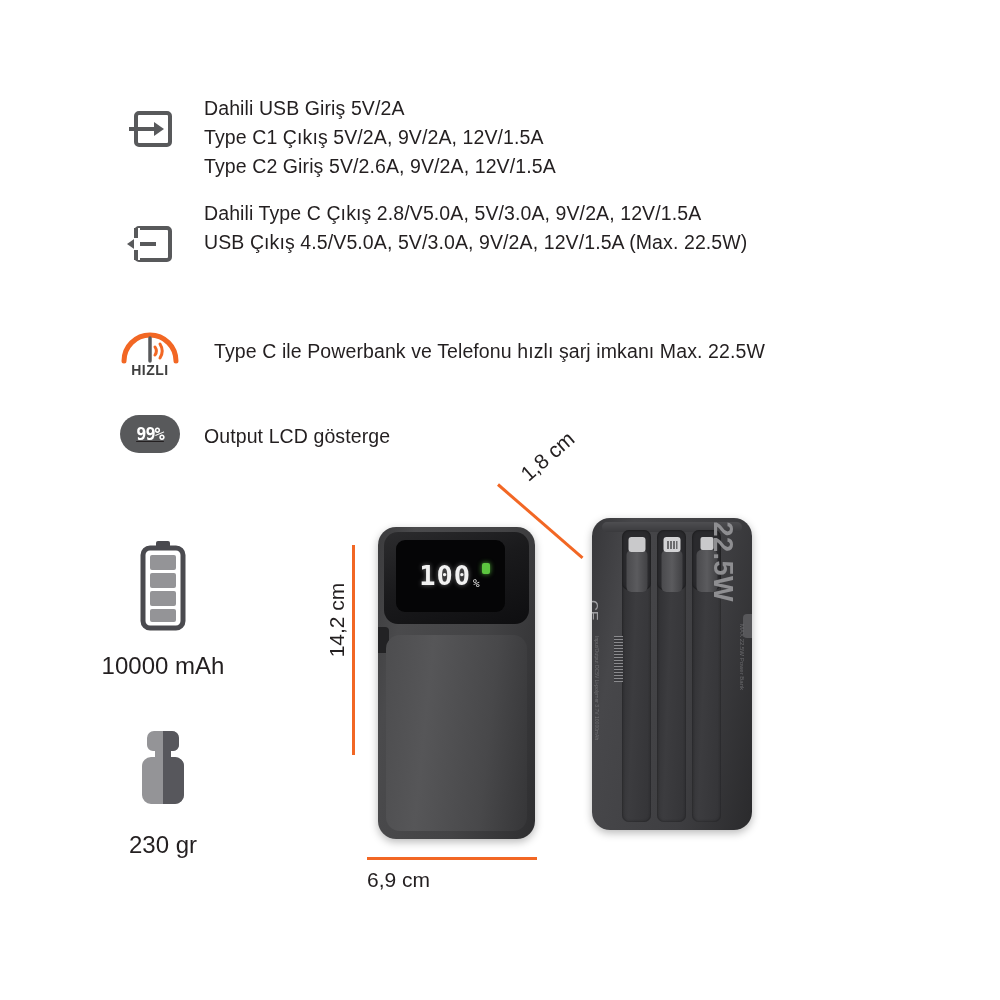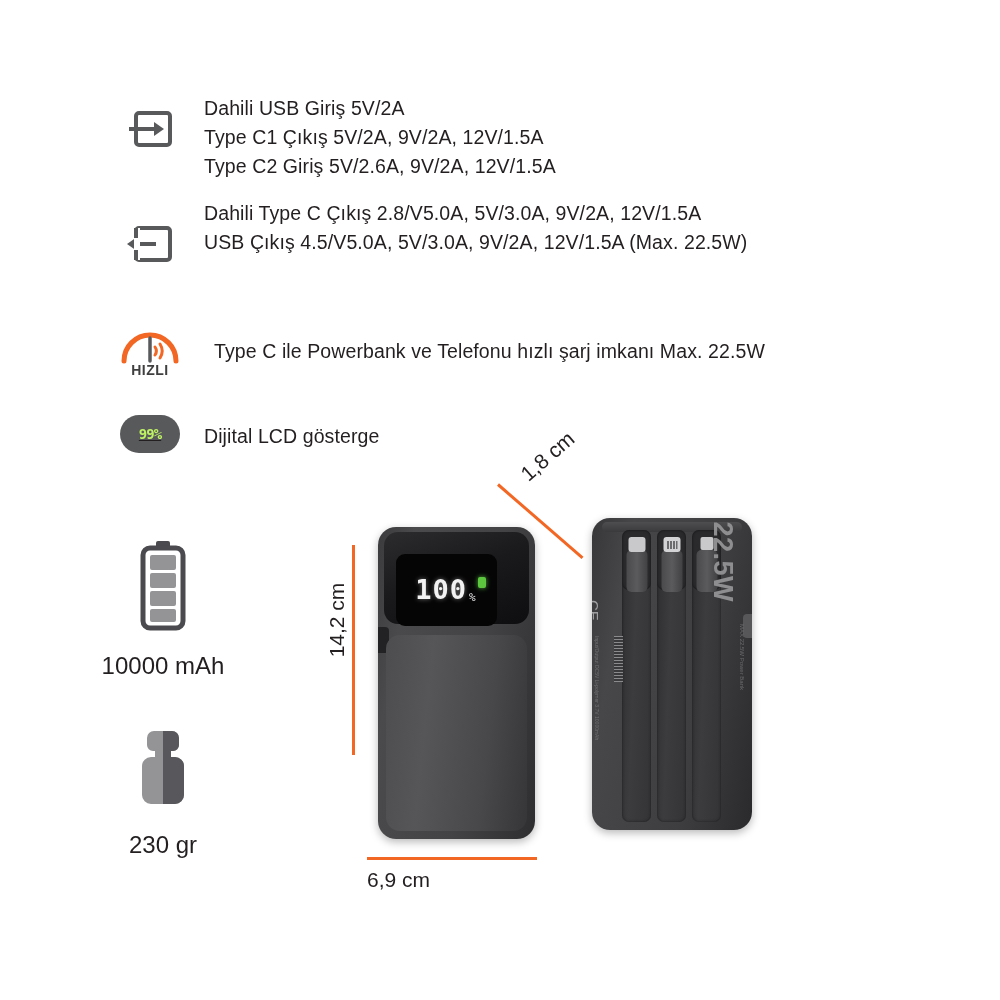--- a/index.html
+++ b/index.html
@@ -54,23 +54,23 @@
   .badge-99 {
     width: 60px;
     height: 38px;
     border-radius: 19px;
     background: #58595b;
     display: flex;
     align-items: center;
     justify-content: center;
   }
   .badge-99 span {
-    color: #bef264;
+    color: #ffffff;
     font-family: "DejaVu Sans Mono", monospace;
-    font-size: 14px;
+    font-size: 17px;
     font-weight: bold;
     letter-spacing: -1px;
   }
 
   
   .hizli-wrap { position: relative; width: 62px; height: 52px; }
   .hizli-label {
     position: absolute;
     left: 0; right: 0; bottom: -1px;
     text-align: center;
@@ -108,22 +108,22 @@
   }
   .front-screen-plate {
     position: absolute;
     left: 6px; top: 5px;
     width: 145px; height: 92px;
     border-radius: 14px;
     background: linear-gradient(160deg, #2c2c2e 0%, #1a1a1c 45%, #0e0e10 100%);
   }
   .front-lcd {
     position: absolute;
-    left: 12px; top: 22px;
-    width: 101px; height: 72px;
+    left: 12px; top: 8px;
+    width: 109px; height: 72px;
     border-radius: 9px;
     background: #050506;
     display: flex;
     align-items: center;
     justify-content: center;
   }
   .lcd-readout {
     display: flex;
     align-items: flex-start;
     transform: translateX(4px);
@@ -402,21 +402,21 @@
   </div>
 </div>
 
 <div class="spec-row" id="row-lcd">
   <div class="spec-icon">
     <div class="badge-99">
       <span>99%</span>
     </div>
   </div>
   <div class="spec-text" style="padding-top:7px;">
-    <div class="spec-line">Dijital LCD gösterge</div>
+    <div class="spec-line">Output LCD gösterge</div>
   </div>
 </div>
 
 <div class="stat-block" id="stat-capacity">
   <div>
     <svg width="62" height="92" viewBox="0 0 62 92">
       <rect x="24" y="1" width="14" height="8" rx="2" fill="#4a4a4f"></rect>
       <rect x="11" y="8" width="40" height="80" rx="7" fill="none" stroke="#4a4a4f" stroke-width="5"></rect>
       <rect x="18" y="15" width="26" height="15" rx="2" fill="#949497"></rect>
       <rect x="18" y="33" width="26" height="15" rx="2" fill="#949497"></rect>

